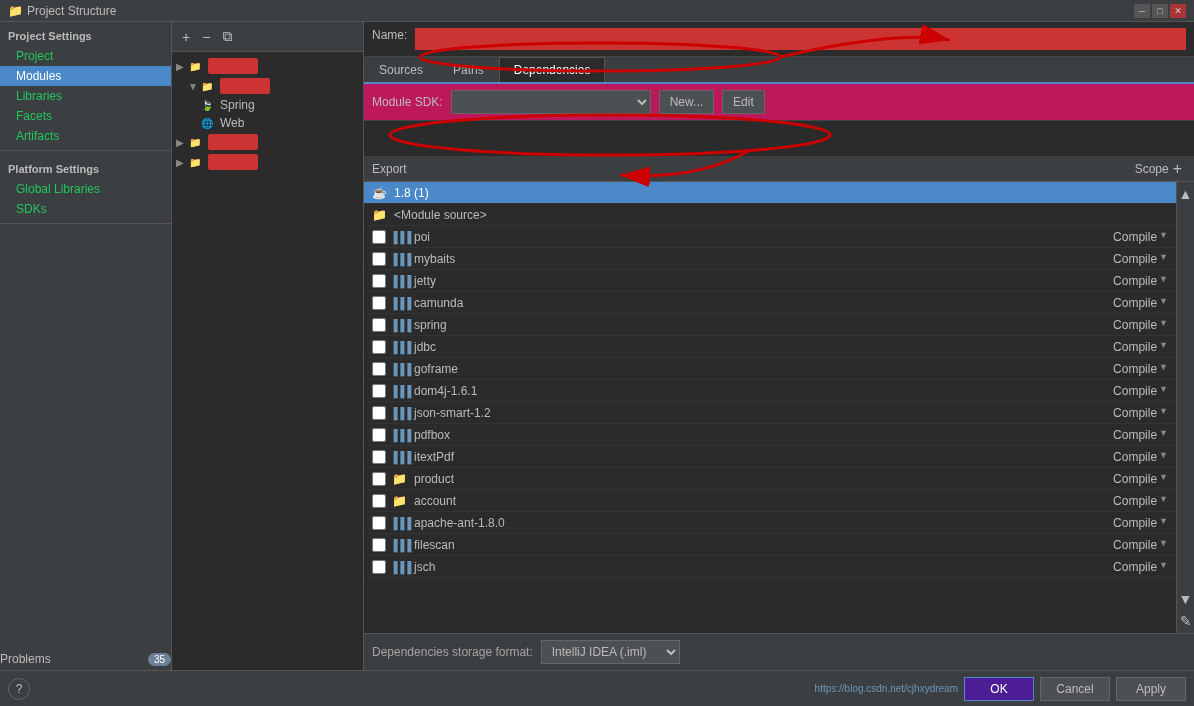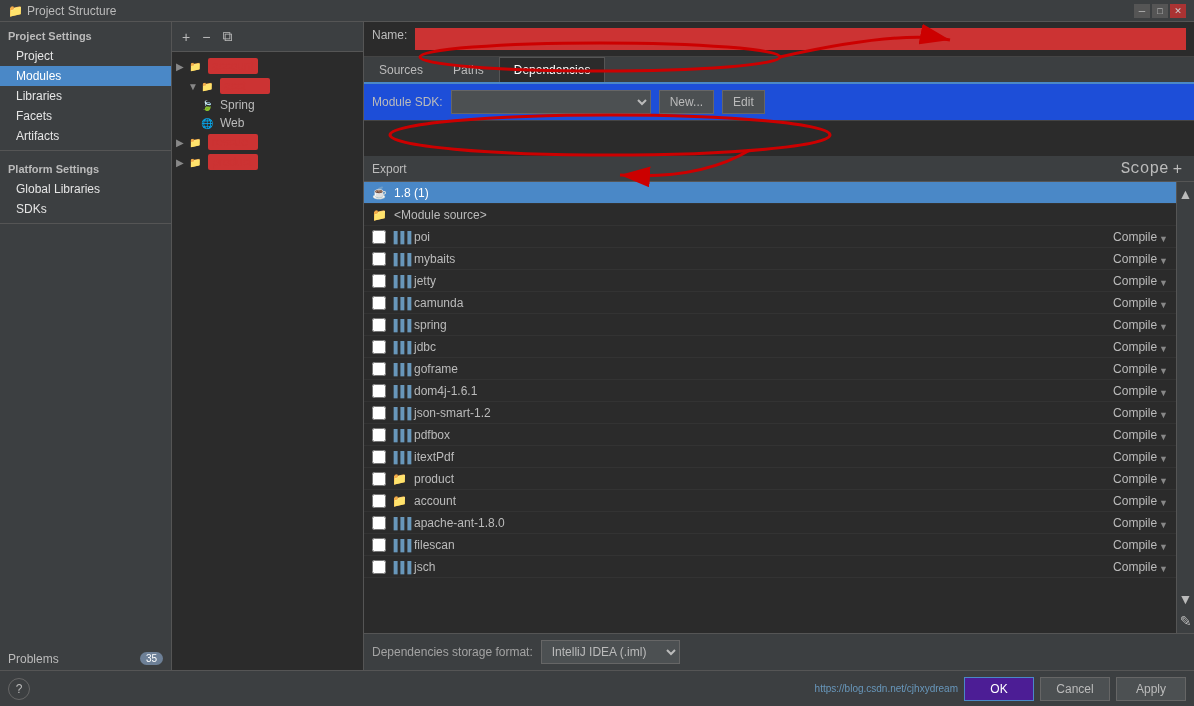--- a/index.html
+++ b/index.html
@@ -62,36 +62,36 @@
     }
     .sidebar-section-title {
       color: #bbbbbb;
       font-size: 11px;
       font-weight: bold;
       padding: 8px 8px 4px 8px;
     }
     .sidebar-item {
       padding: 3px 8px 3px 16px;
       cursor: pointer;
-      color: #e5e5e5;
+      color: #22c55e;
       font-size: 12px;
     }
     .sidebar-item.active {
       background: #4a88c7;
       color: #fff;
     }
     .sidebar-divider {
       height: 1px;
       background: #555;
       margin: 4px 0;
     }
     .problems-row {
       display: flex;
-      align-items: flex-start;
-      padding: 4px 8px;
+      align-items: flex-end;
+      padding: 4px 0;
       margin-top: auto;
       cursor: pointer;
     }
     .problems-badge {
       background: #6d8097;
       color: #fff;
       border-radius: 8px;
       padding: 1px 6px;
       font-size: 10px;
       margin-left: auto;
@@ -217,21 +217,21 @@
       color: #fff;
       border-color: #555;
       border-bottom-color: #2b2b2b;
     }
 
     
     .sdk-row {
       display: flex;
       align-items: center;
       padding: 6px 8px;
-      background: #1d4ed8;
+      background: #be185d;
       border-bottom: 1px solid #444;
       gap: 8px;
     }
     .sdk-label {
       color: #bbbbbb;
       font-size: 12px;
     }
     .sdk-select {
       background: #4c5052;
       border: 1px solid #666;
@@ -268,24 +268,23 @@
       padding: 0 8px;
       height: 26px;
     }
     .deps-header-export {
       flex: 1;
       font-size: 12px;
       color: #bbbbbb;
     }
     .deps-header-scope {
       width: 90px;
-      font-size: 16px;
+      font-size: 12px;
       color: #bbbbbb;
       text-align: right;
-      font-family: Liberation Mono, monospace;
     }
     .deps-add-btn {
       background: none;
       border: none;
       color: #bbbbbb;
       font-size: 16px;
       cursor: pointer;
       padding: 0 4px;
     }
 
@@ -338,21 +337,21 @@
     }
     .dep-row.jdk-row .dep-name {
       color: #fff;
     }
     .dep-scope {
       width: 90px;
       font-size: 12px;
       color: #bbbbbb;
       text-align: right;
       display: flex;
-      align-items: flex-end;
+      align-items: flex-start;
       justify-content: flex-end;
       gap: 2px;
     }
     .dep-scope-arrow {
       font-size: 9px;
       color: #888;
     }
 
     
     .lib-icon {

